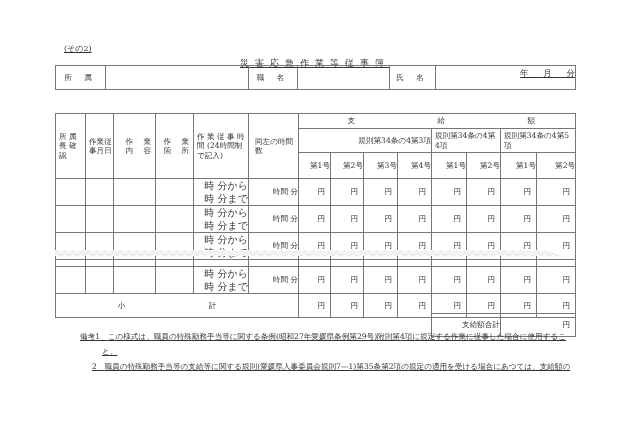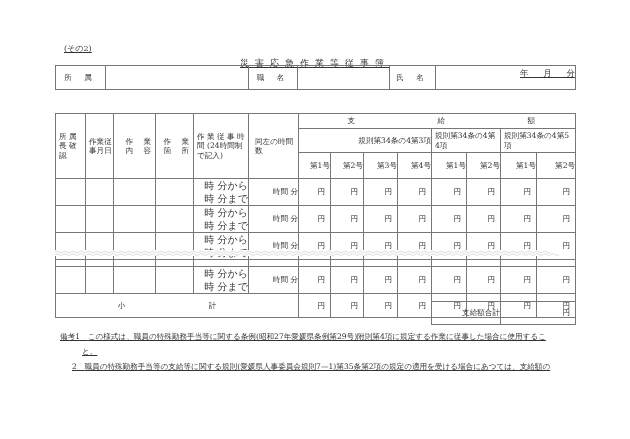--- a/index.html
+++ b/index.html
@@ -13,23 +13,23 @@
   td { border:1px solid #777; padding:0; font-size:7.6px; line-height:1.25; vertical-align:middle; }
   .t1 { left:55px; top:65px; width:520px; height:24px;padding-left:48px; }
   .t1 td { text-align:center; letter-spacing:5px; }
   .t2 { left:55px; top:113px; width:520px; }
   .c { text-align:right; }
   .r { text-align:right; padding-right:5px; }
   .hdr-multi { text-align:left; padding-left:3px; }
   .time-from-to { padding-left:5px; text-align:right; font-size:10px; line-height:1.3;margin-top:44px; }
   .gap td { border-top:none; border-bottom:none; height:6px; }
   .wave { position:absolute; left:55px; top:250px; width:520px; height:6px; }
-  .t3 { left:431px; top:301px; width:144px; height:23px;border-radius:10px; }
+  .t3 { left:431px; top:313px; width:144px; height:23px;border-radius:10px; }
   .notes { left:60px; top:329px; width:560px; font-size:7.6px; line-height:15px; }
-  .note-line { white-space:nowrap; }
+  .note-line { white-space:nowrap;margin-left:20px; }
   .indent1 { padding-left:22px; }
   .indent2 { padding-left:12px; }
 </style>
 </head>
 <body>
 
 <div class="abs sub">(その2)</div>
 <div class="abs title">災害応急作業等従事簿</div>
 <div class="abs period">年 月 分</div>
 

